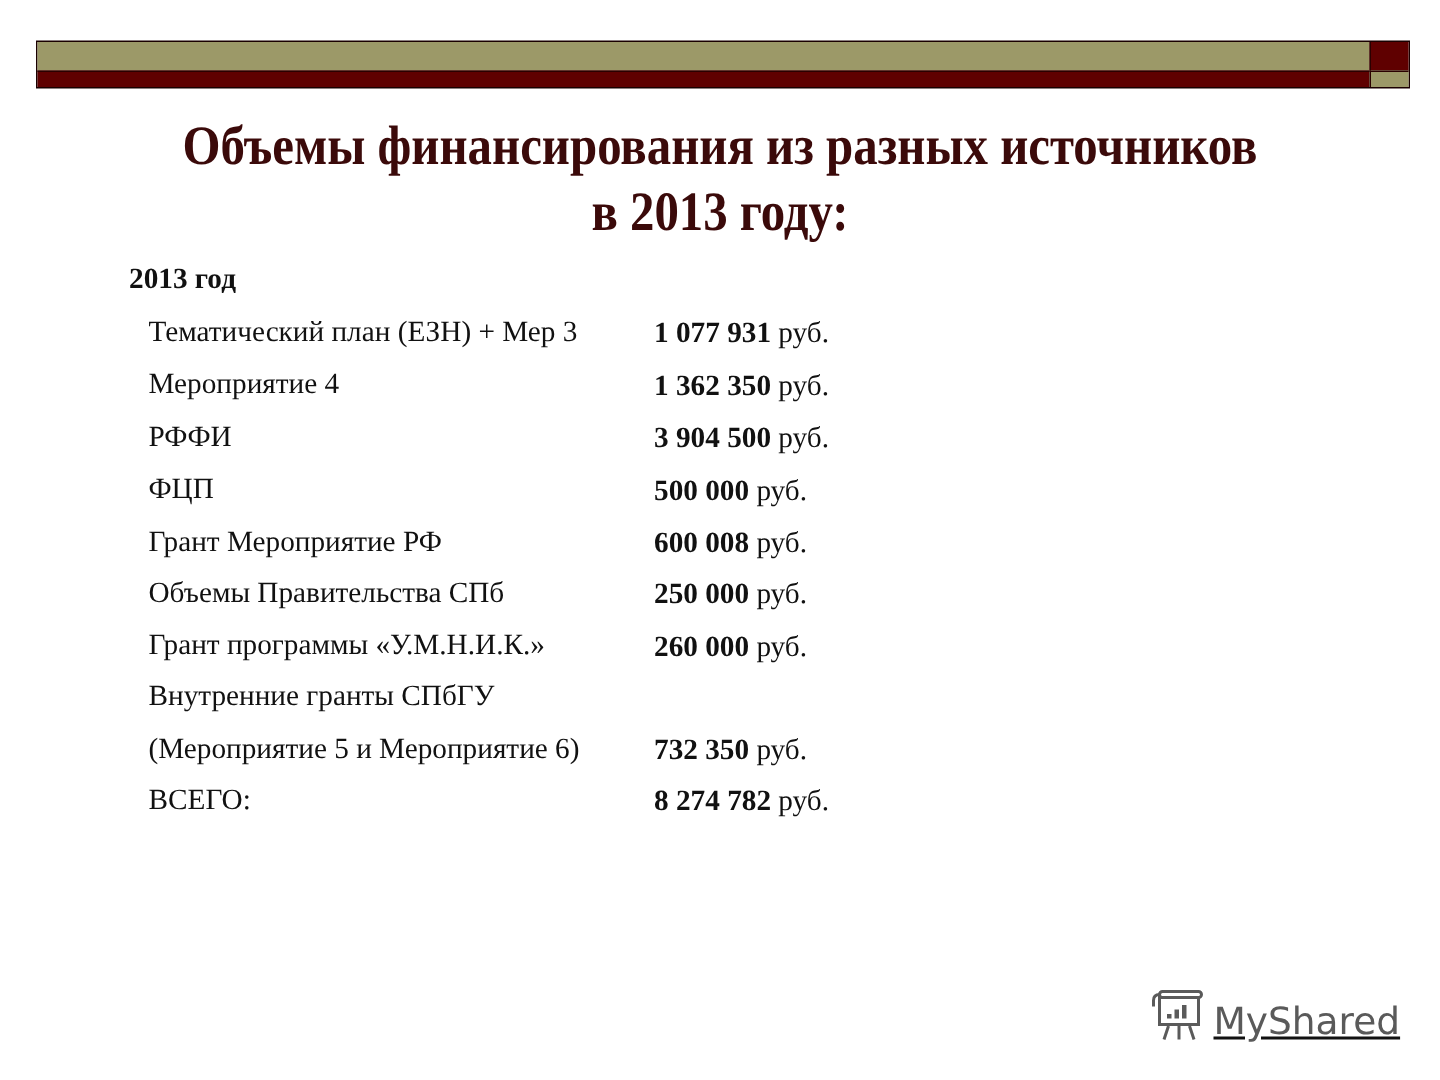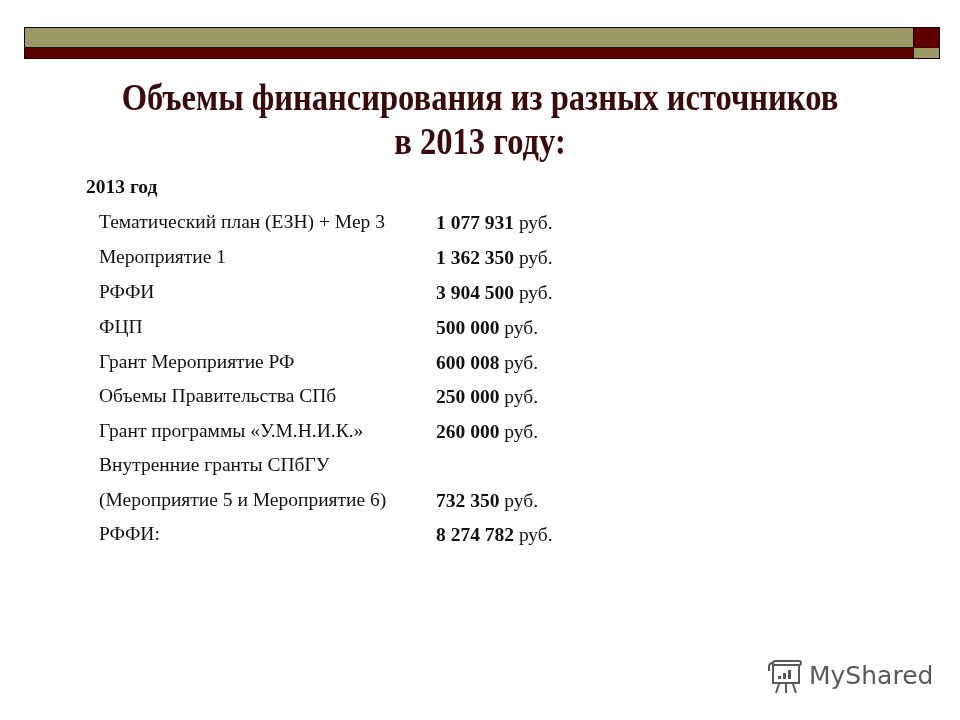--- a/index.html
+++ b/index.html
@@ -119,21 +119,22 @@
     }
     .row .value .amount {
       font-weight: bold;
     }
     .watermark {
       position: absolute;
       left: 767px;
       top: 655px;
       height: 40px;
       display: flex;
-      align-items: center;
+      align-items: flex-end;
+      text-decoration: underline;
     }
     .watermark .logo-icon {
       width: 38px;
       height: 40px;
       margin-right: 4px;
     }
     .watermark .brand {
       font-family: "DejaVu Sans", "Liberation Sans", sans-serif;
       font-size: 25px;
       color: #5a5a5a;
@@ -157,21 +158,21 @@
 
 <div class="content">
   <div class="year-heading">2013 год</div>
 
   <div class="row" style="top:35px;">
     <span class="label">Тематический план (ЕЗН)   + Мер 3</span>
     <span class="value"><span class="amount">1 077 931</span><span> руб.</span></span>
   </div>
 
   <div class="row" style="top:70px;">
-    <span class="label">Мероприятие 1</span>
+    <span class="label">Мероприятие 4</span>
     <span class="value"><span class="amount">1 362 350</span><span> руб.</span></span>
   </div>
 
   <div class="row" style="top:105px;">
     <span class="label">РФФИ</span>
     <span class="value"><span class="amount">3 904 500</span><span> руб.</span></span>
   </div>
 
   <div class="row" style="top:140px;">
     <span class="label">ФЦП</span>
@@ -197,21 +198,21 @@
     <span class="label">Внутренние гранты СПбГУ</span>
     <span class="value"><span class="amount"></span><span></span></span>
   </div>
 
   <div class="row" style="top:313px;">
     <span class="label">(Мероприятие 5 и Мероприятие 6)</span>
     <span class="value"><span class="amount">732 350</span><span> руб.</span></span>
   </div>
 
   <div class="row" style="top:347px;">
-    <span class="label">РФФИ:</span>
+    <span class="label">ВСЕГО:</span>
     <span class="value"><span class="amount">8 274 782</span><span> руб.</span></span>
   </div>
 </div>
 
 <div class="watermark">
   <span class="logo-icon">
     <svg width="38" height="40" viewBox="0 0 38 40" xmlns="http://www.w3.org/2000/svg">
       <rect x="6" y="6" width="28" height="4" rx="2" fill="none" stroke="#5a5a5a" stroke-width="2"></rect>
       <path d="M6 8 Q2 8 2 12 L2 16" fill="none" stroke="#5a5a5a" stroke-width="2"></path>
       <rect x="6" y="10" width="26" height="18" fill="none" stroke="#5a5a5a" stroke-width="2"></rect>

